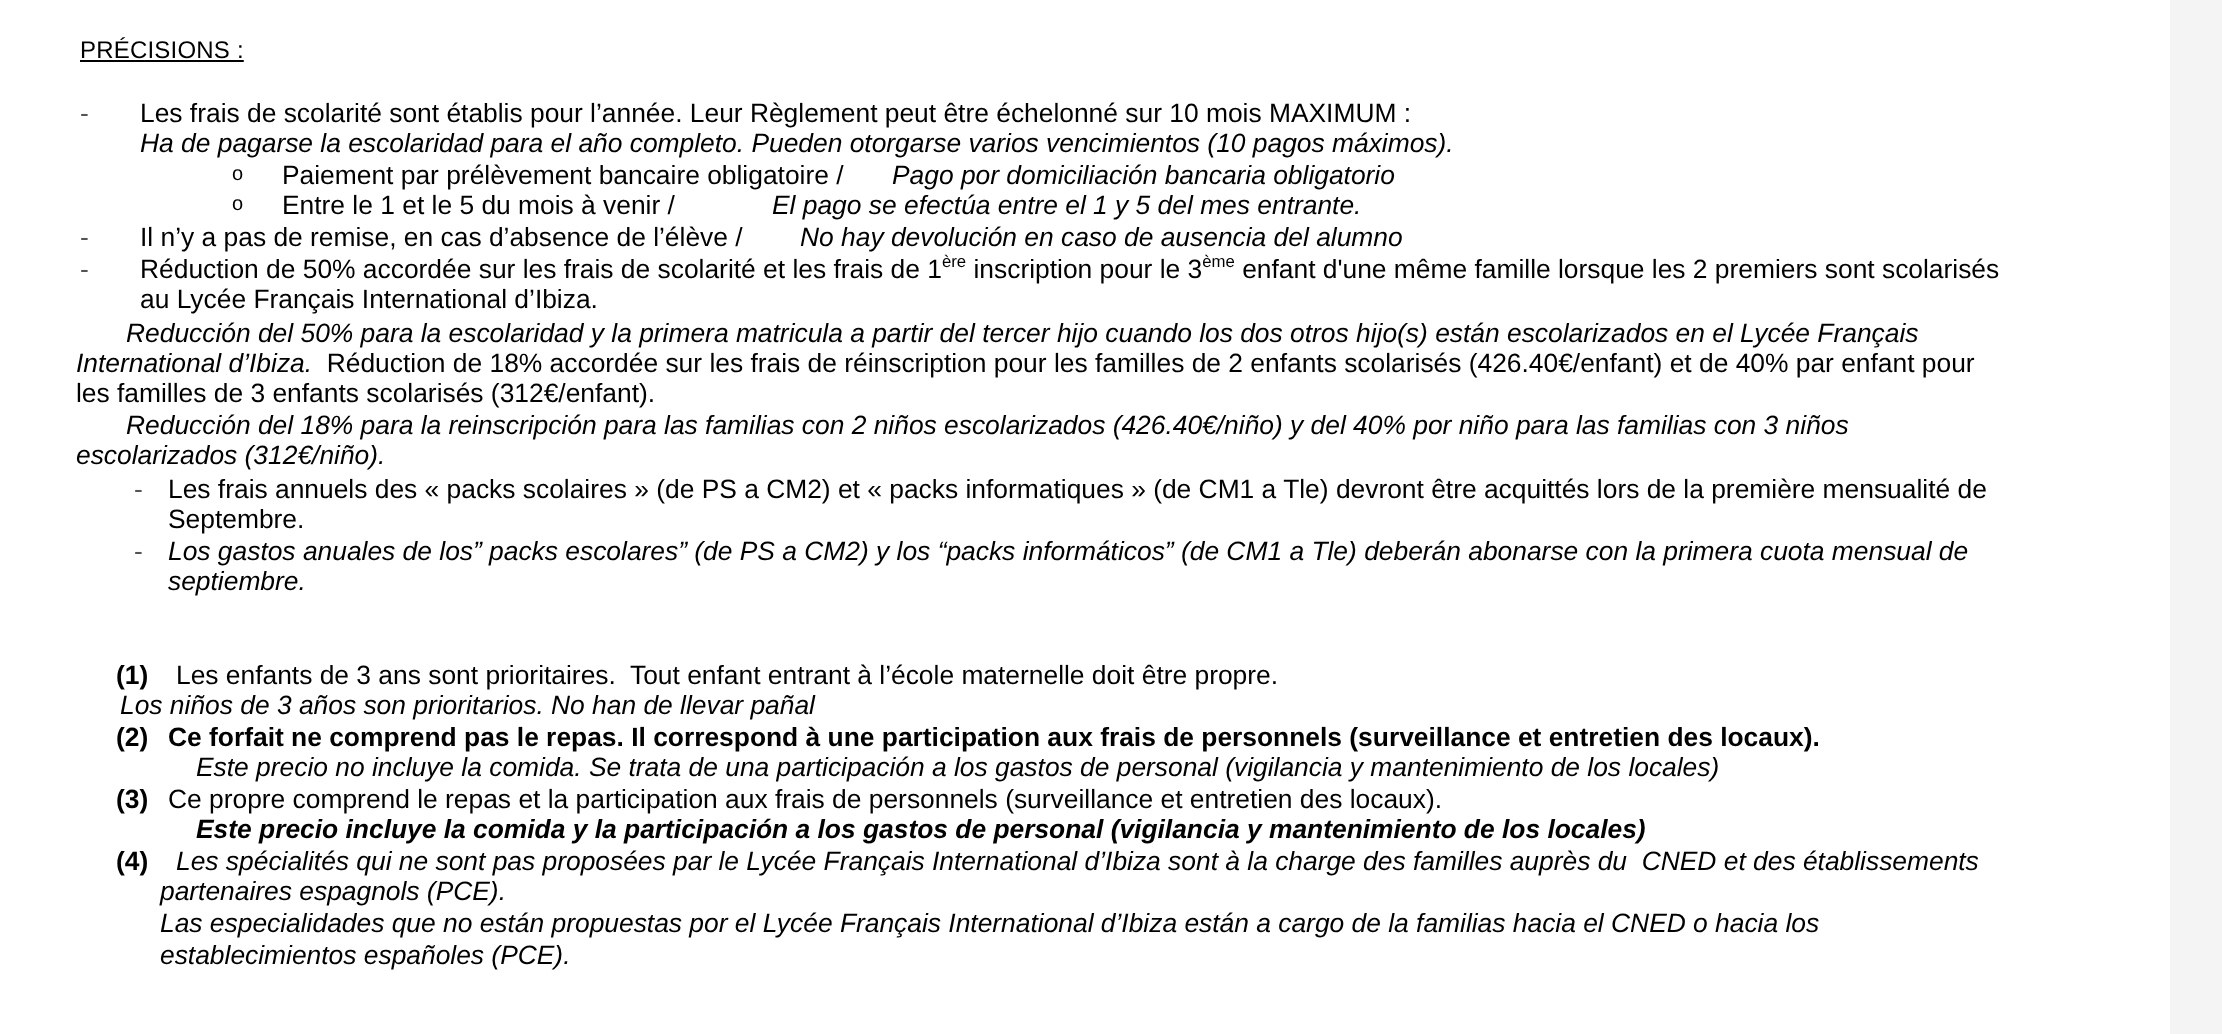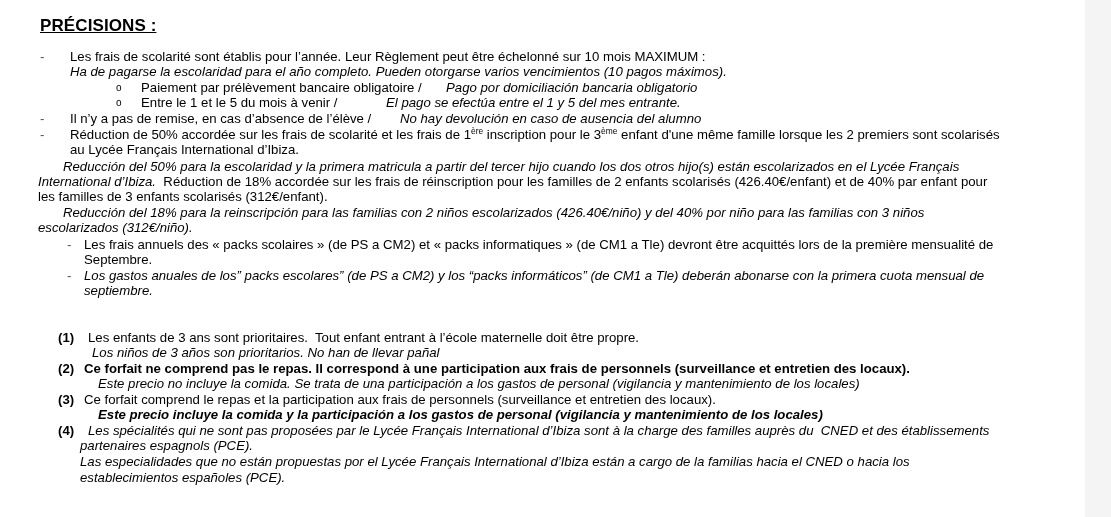--- a/index.html
+++ b/index.html
@@ -38,22 +38,22 @@
     font-size: 13.2px;
     line-height: 15.3px;
     color: #000;
   }
 
   
   .title {
     position: absolute;
     left: 40px;
     top: 18px;
-    font-weight: bold;
-    font-size: 17px;
+    font-weight: normal;
+    font-size: 12px;
     text-decoration: underline;
     letter-spacing: 0.1px;
   }
 
   
   .ln {
     position: absolute;
     white-space: pre;
     font-size: 13.2px;
   }
@@ -122,28 +122,28 @@
     <span class="dash" style="left:67px; top:237px;">-</span>
     <span class="ln" style="left:84px; top:237px;">Les frais annuels des « packs scolaires » (de PS a CM2) et « packs informatiques » (de CM1 a Tle) devront être acquittés lors de la première mensualité de</span>
     <span class="ln" style="left:84px; top:252px;">Septembre.</span>
 
     <span class="dash" style="left:67px; top:268px;">-</span>
     <span class="ln it" style="left:84px; top:268px;">Los gastos anuales de los” packs escolares” (de PS a CM2) y los “packs informáticos” (de CM1 a Tle) deberán abonarse con la primera cuota mensual de</span>
     <span class="ln it" style="left:84px; top:283px;">septiembre.</span>
 
     <span class="ln bd" style="left:58px; top:330px;">(1)</span>
     <span class="ln" style="left:88px; top:330px;">Les enfants de 3 ans sont prioritaires.  Tout enfant entrant à l’école maternelle doit être propre.</span>
-    <span class="ln it" style="left:60px; top:345px;margin-left:32px;">Los niños de 3 años son prioritarios. No han de llevar pañal</span>
+    <span class="ln it" style="left:60px; top:345px;">Los niños de 3 años son prioritarios. No han de llevar pañal</span>
 
     <span class="ln bd" style="left:58px; top:361px;">(2)</span>
     <span class="ln" style="left:84px; top:361px;font-weight:bold;">Ce forfait ne comprend pas le repas. Il correspond à une participation aux frais de personnels (surveillance et entretien des locaux).</span>
     <span class="ln it" style="left:98px; top:376px;">Este precio no incluye la comida. Se trata de una participación a los gastos de personal (vigilancia y mantenimiento de los locales)</span>
 
     <span class="ln bd" style="left:58px; top:392px;">(3)</span>
-    <span class="ln" style="left:84px; top:392px;">Ce forfait comprend le repas et la participation aux frais de personnels (surveillance et entretien des locaux).</span>
+    <span class="ln" style="left:84px; top:392px;">Ce propre comprend le repas et la participation aux frais de personnels (surveillance et entretien des locaux).</span>
     <span class="ln it" style="left:98px; top:407px;font-weight:bold;">Este precio incluye la comida y la participación a los gastos de personal (vigilancia y mantenimiento de los locales)</span>
 
     <span class="ln bd" style="left:58px; top:423px;">(4)</span>
     <span class="ln it" style="left:88px; top:423px;">Les spécialités qui ne sont pas proposées par le Lycée Français International d’Ibiza sont à la charge des familles auprès du  CNED et des établissements</span>
     <span class="ln it" style="left:80px; top:438px;">partenaires espagnols (PCE).</span>
     <span class="ln it" style="left:80px; top:454px;">Las especialidades que no están propuestas por el Lycée Français International d’Ibiza están a cargo de la familias hacia el CNED o hacia los</span>
     <span class="ln it" style="left:80px; top:470px;">establecimientos españoles (PCE).</span>
 
   </div>
 </div>

